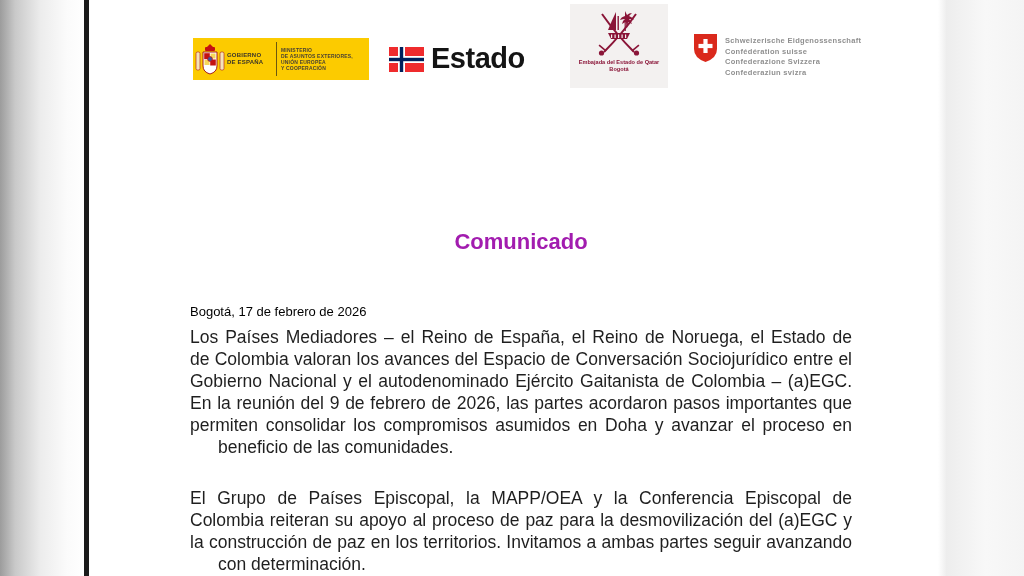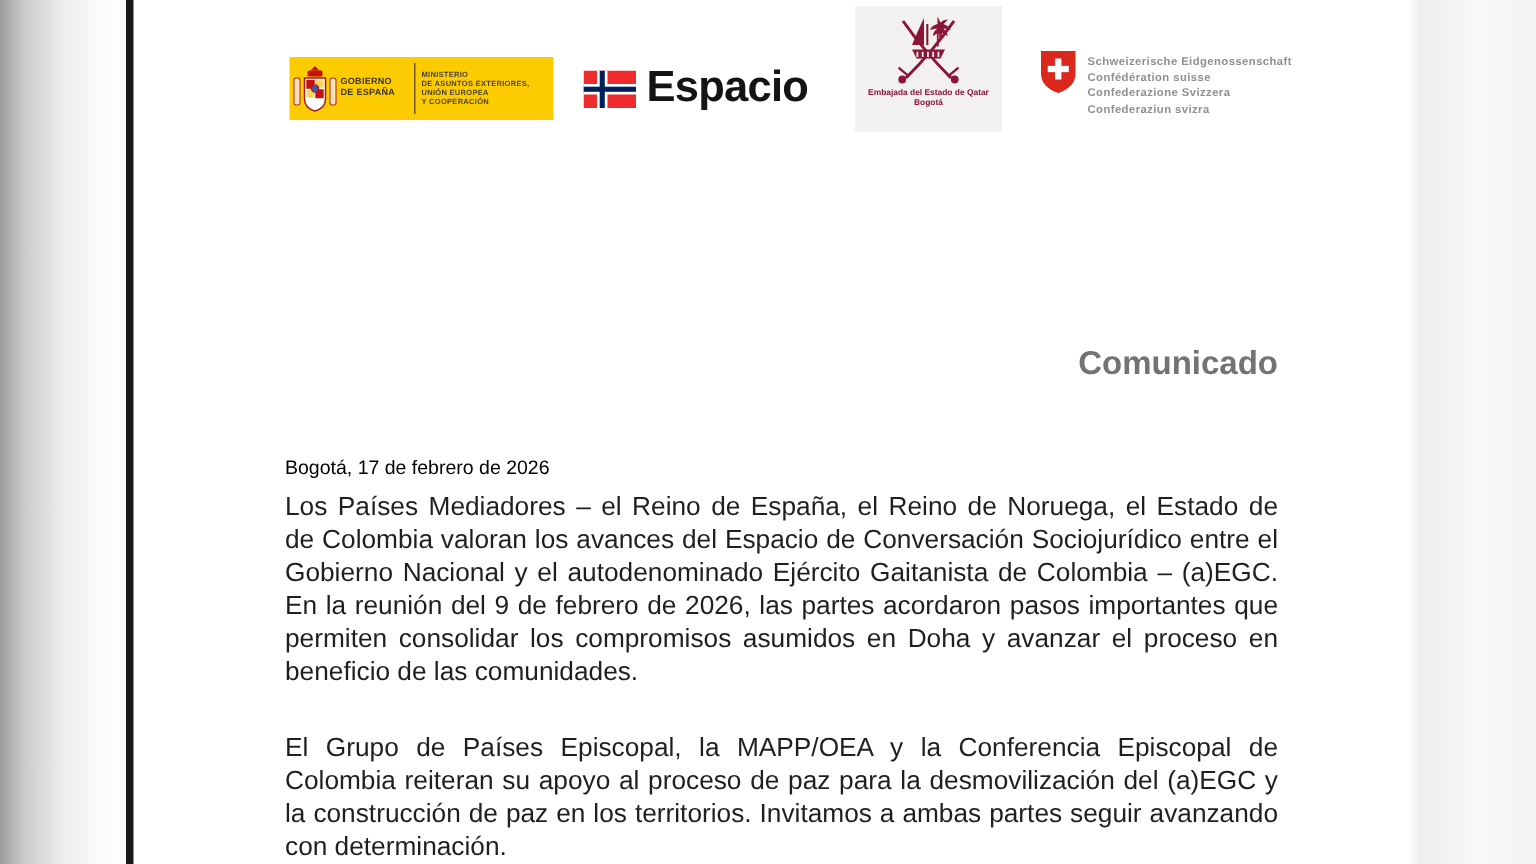--- a/index.html
+++ b/index.html
@@ -28,28 +28,28 @@
   .qatar-box{position:absolute;left:570px;top:4px;width:98px;height:84px;background:#f3f1f0;
     display:flex;flex-direction:column;align-items:center;}
   .qatar-emblem{margin-top:4px;width:46px;height:50px;}
   .qatar-line1{font-size:5.6px;font-weight:bold;color:#8a1538;line-height:7px;margin-top:1px;}
   .qatar-line2{font-size:5.6px;font-weight:bold;color:#8a1538;line-height:7px;}
 
   .swiss-shield{position:absolute;left:693px;top:33px;width:25px;height:30px;}
   .swiss-text{position:absolute;left:725px;top:36px;font-size:7.5px;color:#8f8f8f;line-height:10.7px;letter-spacing:.3px;font-weight:bold;}
 
   
-  .doc-title{position:absolute;left:190px;top:229px;width:662px;text-align:right;
-    font-size:22px;font-weight:bold;color:#737373;}
+  .doc-title{position:absolute;left:190px;top:229px;width:662px;text-align:center;
+    font-size:22px;font-weight:bold;color:#a21caf;}
   .doc-date{position:absolute;left:190px;top:304px;font-size:13px;color:#000000;}
   .para{position:absolute;left:190px;width:662px;font-size:17.5px;color:#1f1f1f;}
   .para-1{top:326px;}
   .para-2{top:487px;}
   .line{height:22px;line-height:22px;text-align:justify;text-align-last:justify;white-space:normal;}
-  .line.last{text-align:center;text-align-last:left;}
+  .line.last{text-align:center;text-align-last:left;margin-left:28px;}
 </style>
 </head>
 <body>
 
 <div class="stage">
 
   <div class="left-shade"></div>
   <div class="edge-line"></div>
   <div class="right-shade"></div>
 
@@ -82,21 +82,21 @@
 
   <span class="norway-flag">
     <svg width="35" height="25" viewBox="0 0 35 25">
       <rect width="35" height="25" fill="#ef2b2d"></rect>
       <rect x="9" width="7" height="25" fill="#ffffff"></rect>
       <rect y="9" width="35" height="7" fill="#ffffff"></rect>
       <rect x="10.8" width="3.4" height="25" fill="#00205b"></rect>
       <rect y="10.8" width="35" height="3.4" fill="#00205b"></rect>
     </svg>
   </span>
-  <span class="norway-label">Espacio</span>
+  <span class="norway-label">Estado</span>
 
   <div class="qatar-box">
     <span class="qatar-emblem">
       <svg width="46" height="50" viewBox="0 0 46 50">
         <g stroke="#8a1538" fill="none" stroke-width="2">
           <path d="M6 6 Q20 26 38 44"></path>
           <path d="M40 6 Q26 26 8 44"></path>
         </g>
         <g fill="#8a1538">
           <path d="M20 4 L20 22 L12 22 Q16 12 20 4 Z"></path>

